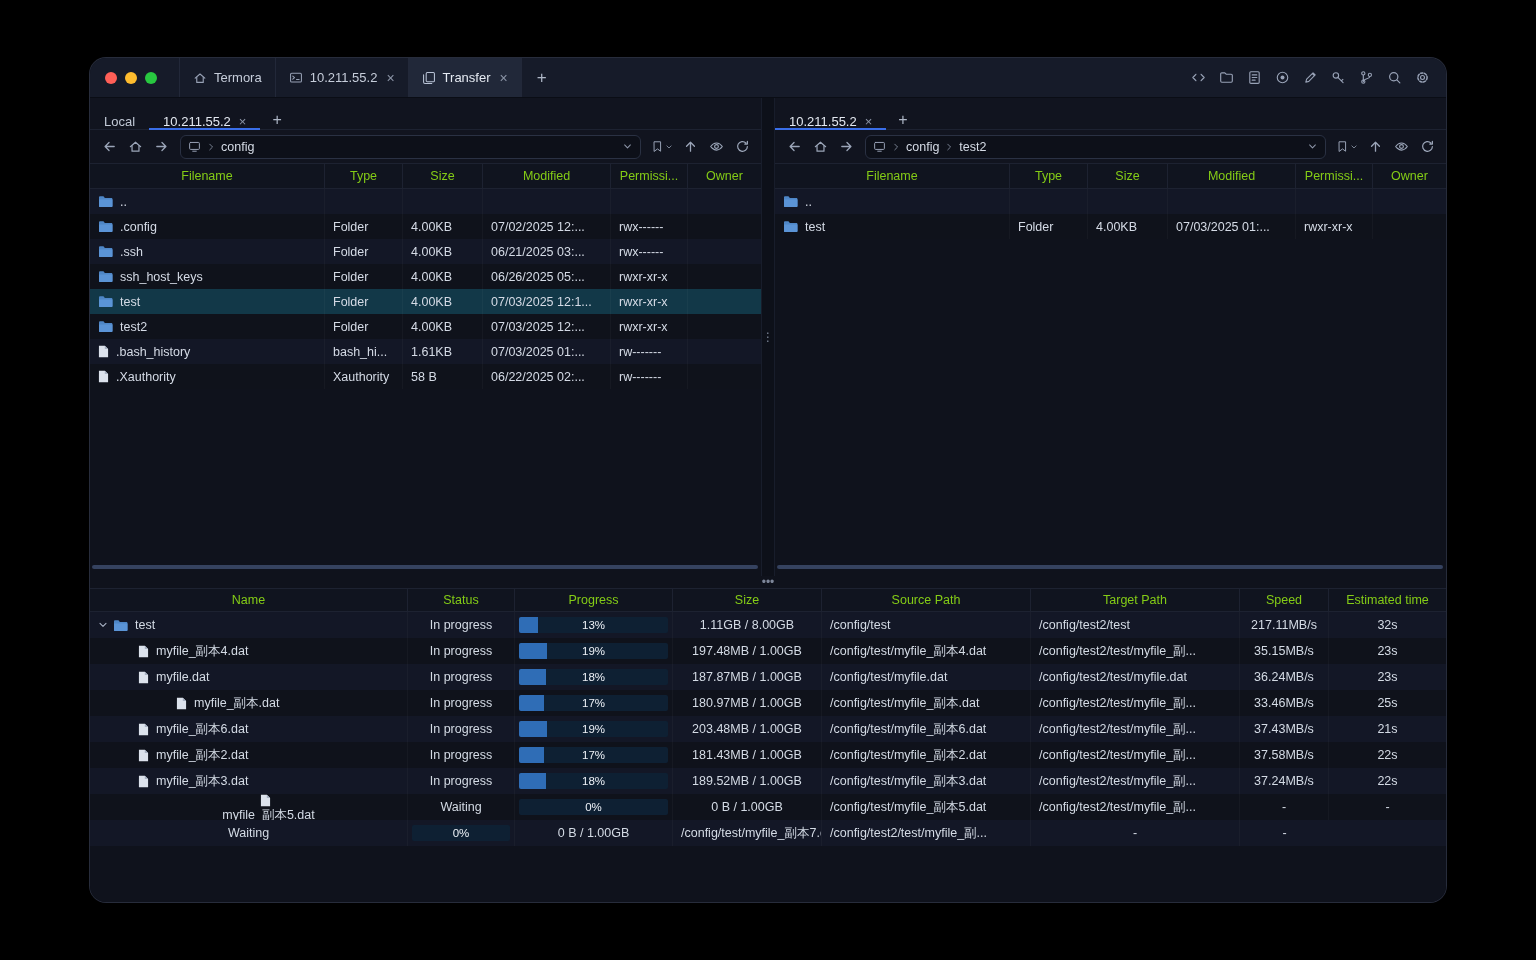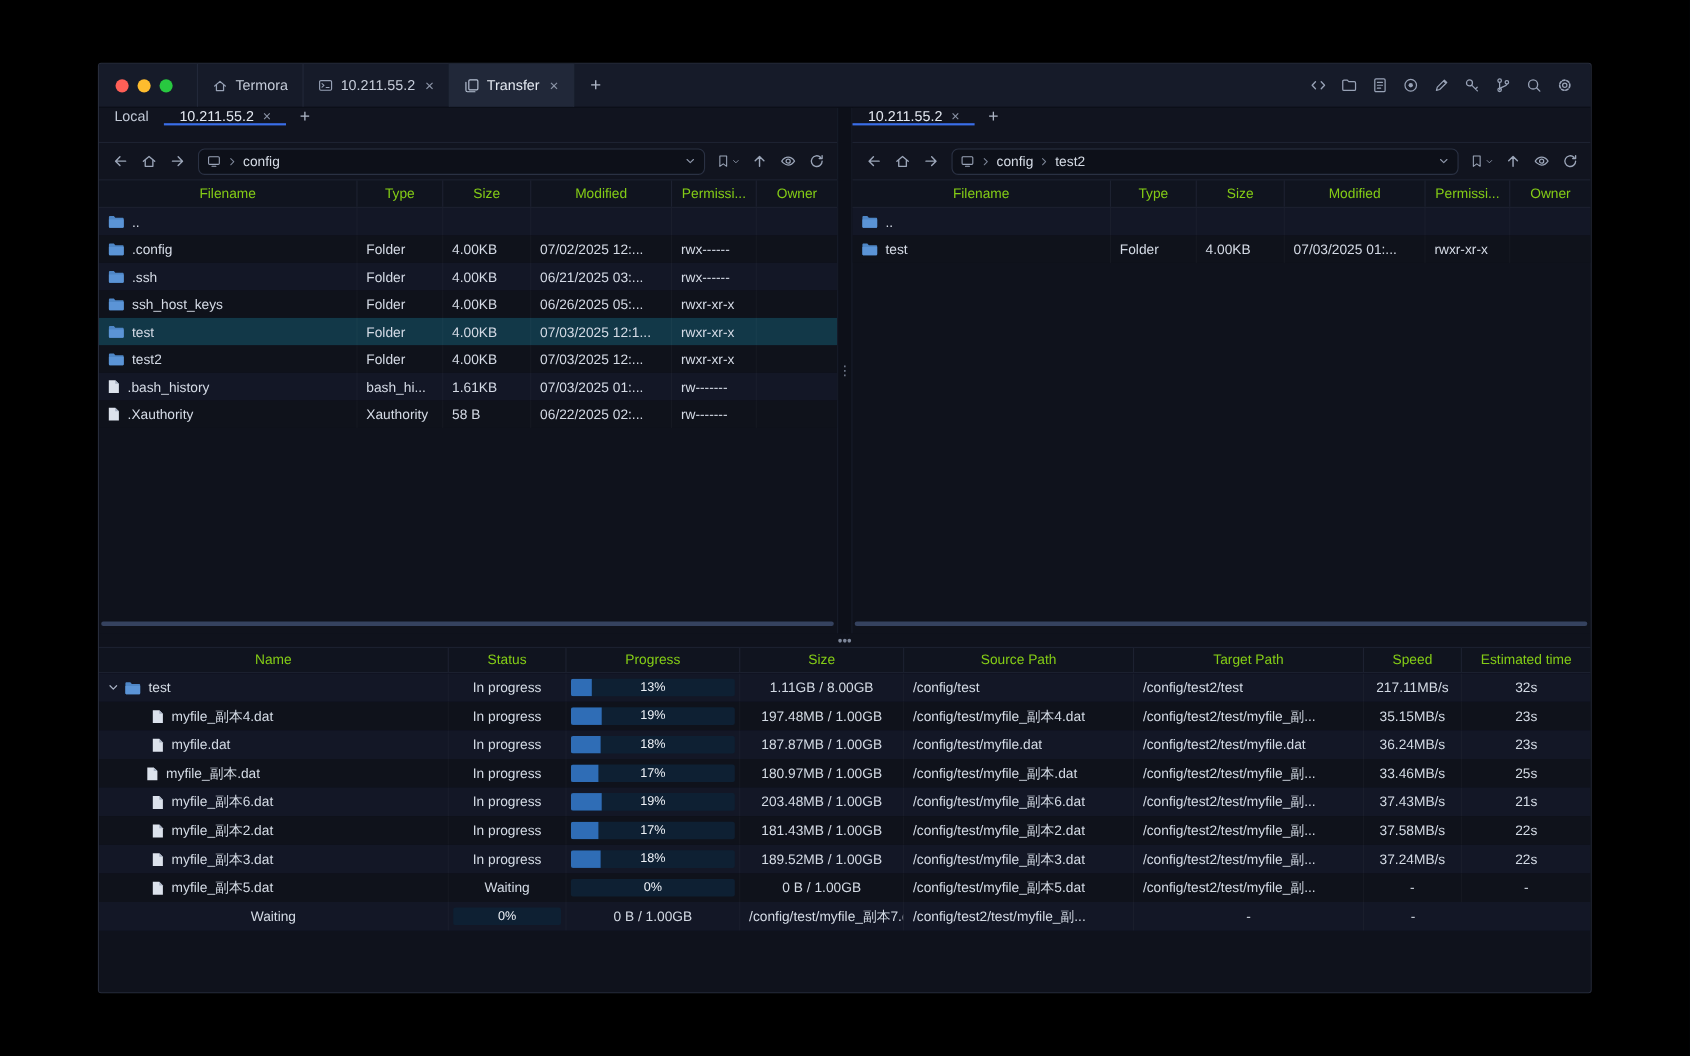--- a/index.html
+++ b/index.html
@@ -1,18 +1,18 @@
 <!DOCTYPE html>
 <html><head>
 <meta charset="utf-8">
 <style>
 *{box-sizing:border-box;margin:0;padding:0}
 html,body{width:1536px;height:960px;background:#000;overflow:hidden;
   font-family:"Liberation Sans","DejaVu Sans",sans-serif}
-.window{position:absolute;left:90px;top:58px;width:1356px;height:844px;border-radius:2px;
+.window{position:absolute;left:90px;top:58px;width:1356px;height:844px;border-radius:16px;
   overflow:hidden;background:#0f121c;display:flex;flex-direction:column;
   box-shadow:0 0 0 1px #272c3b,0 24px 70px rgba(0,0,0,.7)}
 
 
 .titlebar{flex:0 0 40px;background:#161b29;display:flex;align-items:stretch;border-bottom:1px solid #0a0d15}
 .traffic{display:flex;align-items:center;gap:8px;padding:0 22px 0 15px}
 .dot{width:12px;height:12px;border-radius:50%}
 .dot-red{background:#ff5f57}.dot-yellow{background:#febc2e}.dot-green{background:#28c840}
 .win-tabs{display:flex;align-items:stretch}
 .win-tab{display:flex;align-items:center;gap:7px;padding:0 13px;font-size:13px;color:#c6cdda;
@@ -24,21 +24,21 @@
 .tclose{color:#8b94a6;font-size:14px;line-height:1;margin-left:2px}
 .win-plus{display:flex;align-items:center;padding:0 15px;color:#aeb6c6;font-size:17px}
 .tb-actions{margin-left:auto;display:flex;align-items:center;gap:6px;padding-right:13px}
 .tb-actions .svgi{width:22px;height:22px;color:#98a2b6;border-radius:4px}
 
 
 .panels{flex:0 0 478px;display:flex;background:#0f121c;min-height:0}
 .panel{flex:1 1 0;min-width:0;display:flex;flex-direction:column;position:relative}
 .vsplit{flex:0 0 8px;display:flex;align-items:center;justify-content:center;background:#0d1019;
   border-left:1px solid #181d2b;border-right:1px solid #181d2b;color:#7d8699;font-size:12px}
-.ptabs{flex:0 0 32px;display:flex;align-items:flex-start;background:#11141f;border-bottom:1px solid #1d2231}
+.ptabs{flex:0 0 32px;display:flex;align-items:flex-end;background:#11141f;border-bottom:1px solid #1d2231}
 .ptab{display:flex;align-items:center;gap:6px;padding:0 14px;font-size:13px;color:#c2c9d6;position:relative}
 .ptab.active{color:#e4e9f1}
 .ptab.active::after{content:"";position:absolute;left:0;right:0;bottom:-1px;height:2px;background:#3a6ee8}
 .ptab .tclose{font-size:13px}
 .ptab-plus{display:flex;align-items:center;padding:0 12px;color:#aeb6c6;font-size:16px}
 .ptoolbar{flex:0 0 33px;display:flex;align-items:center;gap:2px;padding:0 7px;background:#11141f}
 .navbtn{width:24px;height:24px;display:flex;align-items:center;justify-content:center;color:#9ba5b8;border-radius:4px}
 .crumbbox{flex:1;height:24px;margin:0 5px;border:1px solid #2a3143;border-radius:6px;background:#0d1019;
   display:flex;align-items:center;padding:0 7px;gap:5px;min-width:0}
 .crumbbox .seg{font-size:12.5px;color:#d6dce6}
@@ -635,21 +635,21 @@
               <div class="plabel">18%</div>
             </div>
           </div>
           <div class="tcell c-center">187.87MB / 1.00GB</div>
           <div class="tcell">/config/test/myfile.dat</div>
           <div class="tcell">/config/test2/test/myfile.dat</div>
           <div class="tcell c-center">36.24MB/s</div>
           <div class="tcell c-center">23s</div>
         </div>
         <div class="trow tgrid">
-          <div class="tcell tname" style="padding-left: 43px;">
+          <div class="tcell tname" style="padding-left: 66px; margin-left: 20px;">
             <span class="svgi ficon ficon-file">
               <svg viewBox="0 0 12 14">
                 <path d="M1 .6h6.4L11 4.2v9.2H1z" fill="#dce2ec"></path>
                 <path d="M7.4.6 11 4.2H7.4z" fill="#a7b1c2"></path>
               </svg>
             </span>
             <span>myfile_副本.dat</span>
           </div>
           <div class="tcell c-center">In progress</div>
           <div class="tcell c-prog">
@@ -727,21 +727,21 @@
               <div class="plabel">18%</div>
             </div>
           </div>
           <div class="tcell c-center">189.52MB / 1.00GB</div>
           <div class="tcell">/config/test/myfile_副本3.dat</div>
           <div class="tcell">/config/test2/test/myfile_副...</div>
           <div class="tcell c-center">37.24MB/s</div>
           <div class="tcell c-center">22s</div>
         </div>
         <div class="trow tgrid">
-          <div class="tcell tname" style="padding-left: 48px;">
+          <div class="tcell tname" style="padding-left: 48px; flex-direction: column;">
             <span class="svgi ficon ficon-file">
               <svg viewBox="0 0 12 14">
                 <path d="M1 .6h6.4L11 4.2v9.2H1z" fill="#dce2ec"></path>
                 <path d="M7.4.6 11 4.2H7.4z" fill="#a7b1c2"></path>
               </svg>
             </span>
             <span>myfile_副本5.dat</span>
           </div>
           <div class="tcell c-center">Waiting</div>
           <div class="tcell c-prog">

